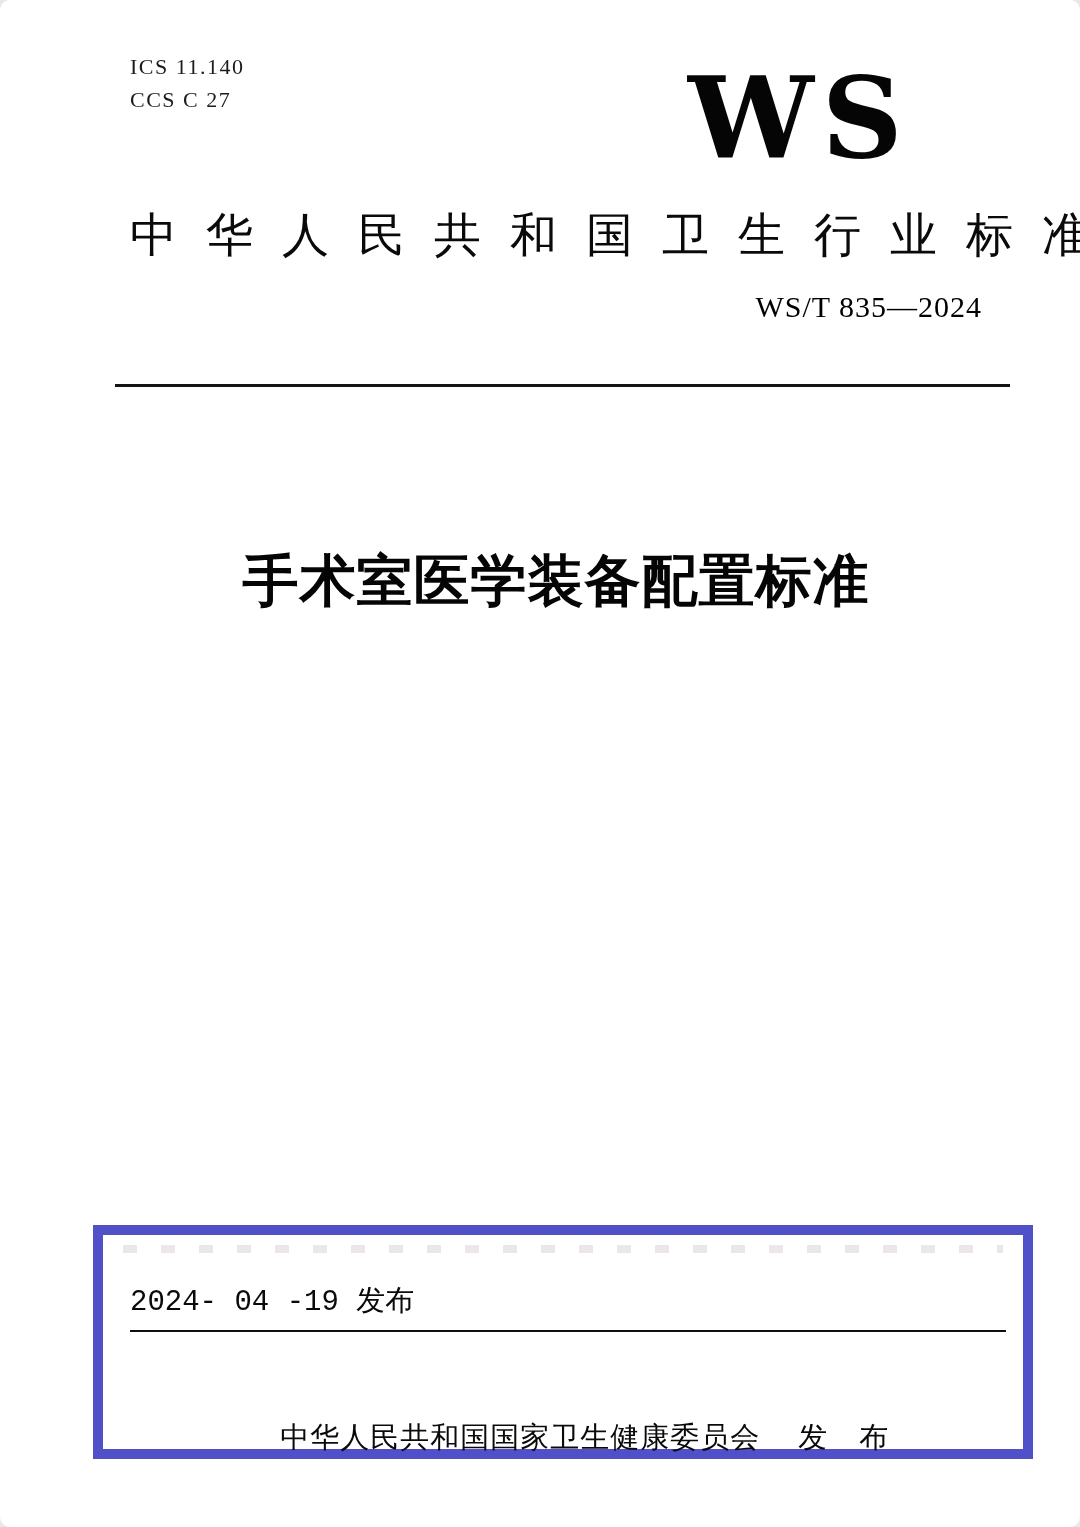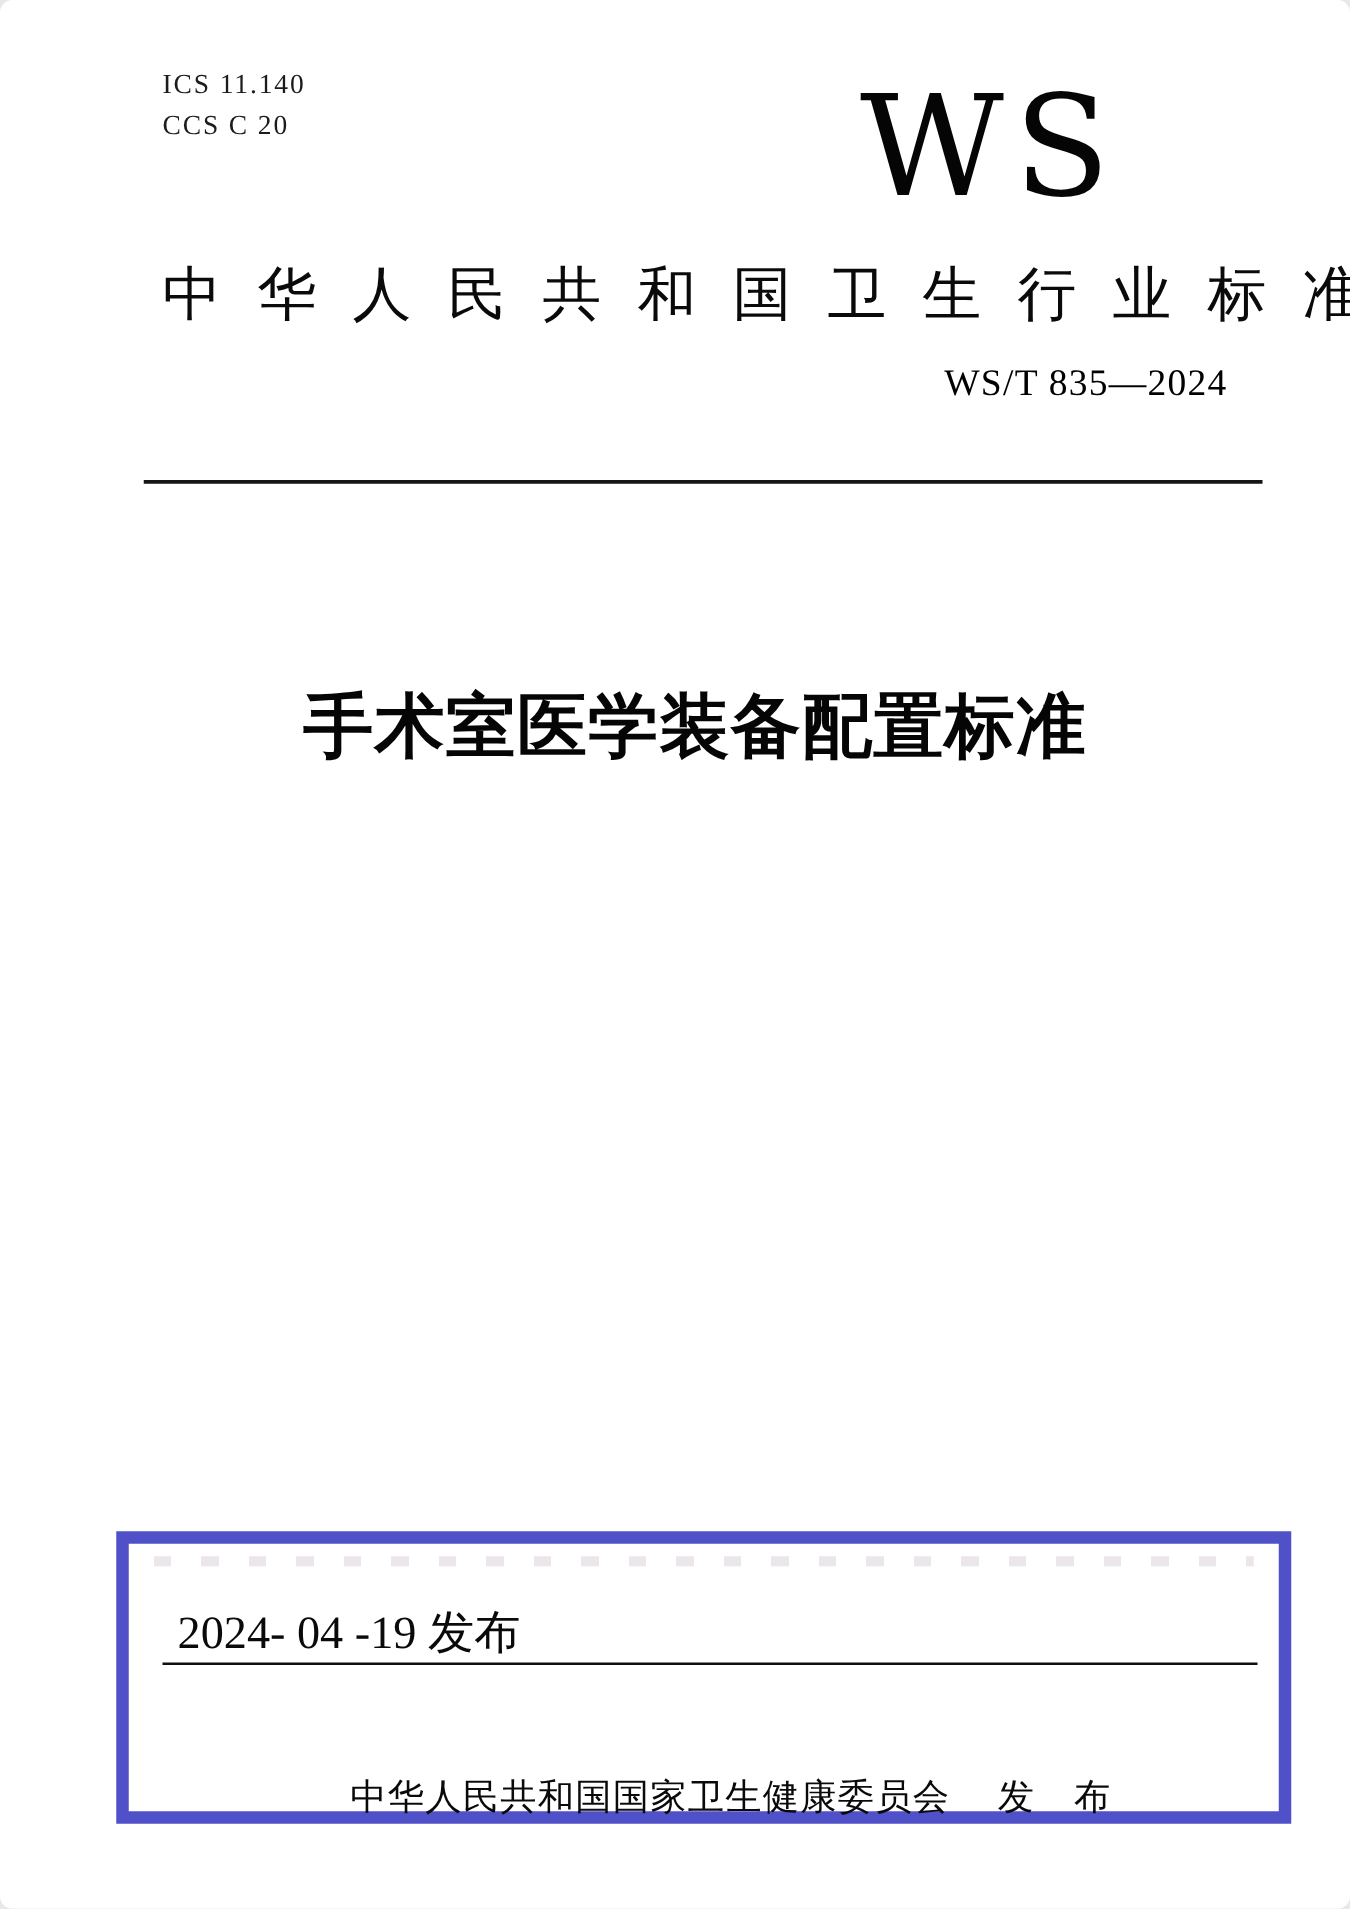--- a/index.html
+++ b/index.html
@@ -33,21 +33,21 @@
     color: #1c1c1c;
     white-space: pre;
   }
 
   
   .ws-logo {
     position: absolute;
     left: 688px;
     top: 62px;
     font-family: "DejaVu Serif", "Liberation Serif", serif;
-    font-weight: normal;
+    font-weight: bold;
     font-size: 112px;
     line-height: 112px;
     letter-spacing: 8px;
     color: #050505;
   }
 
   
   .standard-category {
     position: absolute;
     left: 130px;
@@ -134,25 +134,24 @@
     );
   }
   .dates-row {
     position: absolute;
     left: 27px;
     right: 18px;
     top: 46px;
     display: flex;
     justify-content: space-between;
     align-items: baseline;
-    font-family: Liberation Serif, serif;
-    font-size: 37px;
+    font-family: Liberation Mono, monospace;
+    font-size: 29px;
     color: #0a0a0a;
     white-space: pre;
-    margin-left: 12px;
   }
   .dates-underline {
     position: absolute;
     left: 27px;
     top: 95px;
     width: 876px;
     height: 2px;
     background: #101010;
   }
   .publisher-row {
@@ -173,21 +172,21 @@
     letter-spacing: 12px;
   }
 </style>
 </head>
 <body>
 
 <div class="page">
 
   <div class="code-block">
     <div class="code-line">ICS 11.140</div>
-    <div class="code-line">CCS C 20</div>
+    <div class="code-line">CCS C 27</div>
   </div>
 
   <div class="ws-logo">WS</div>
 
   <div class="standard-category">中华人民共和国卫生行业标准</div>
 
   <div class="standard-number">WS/T 835—2024</div>
 
   <div class="header-rule"></div>
 

